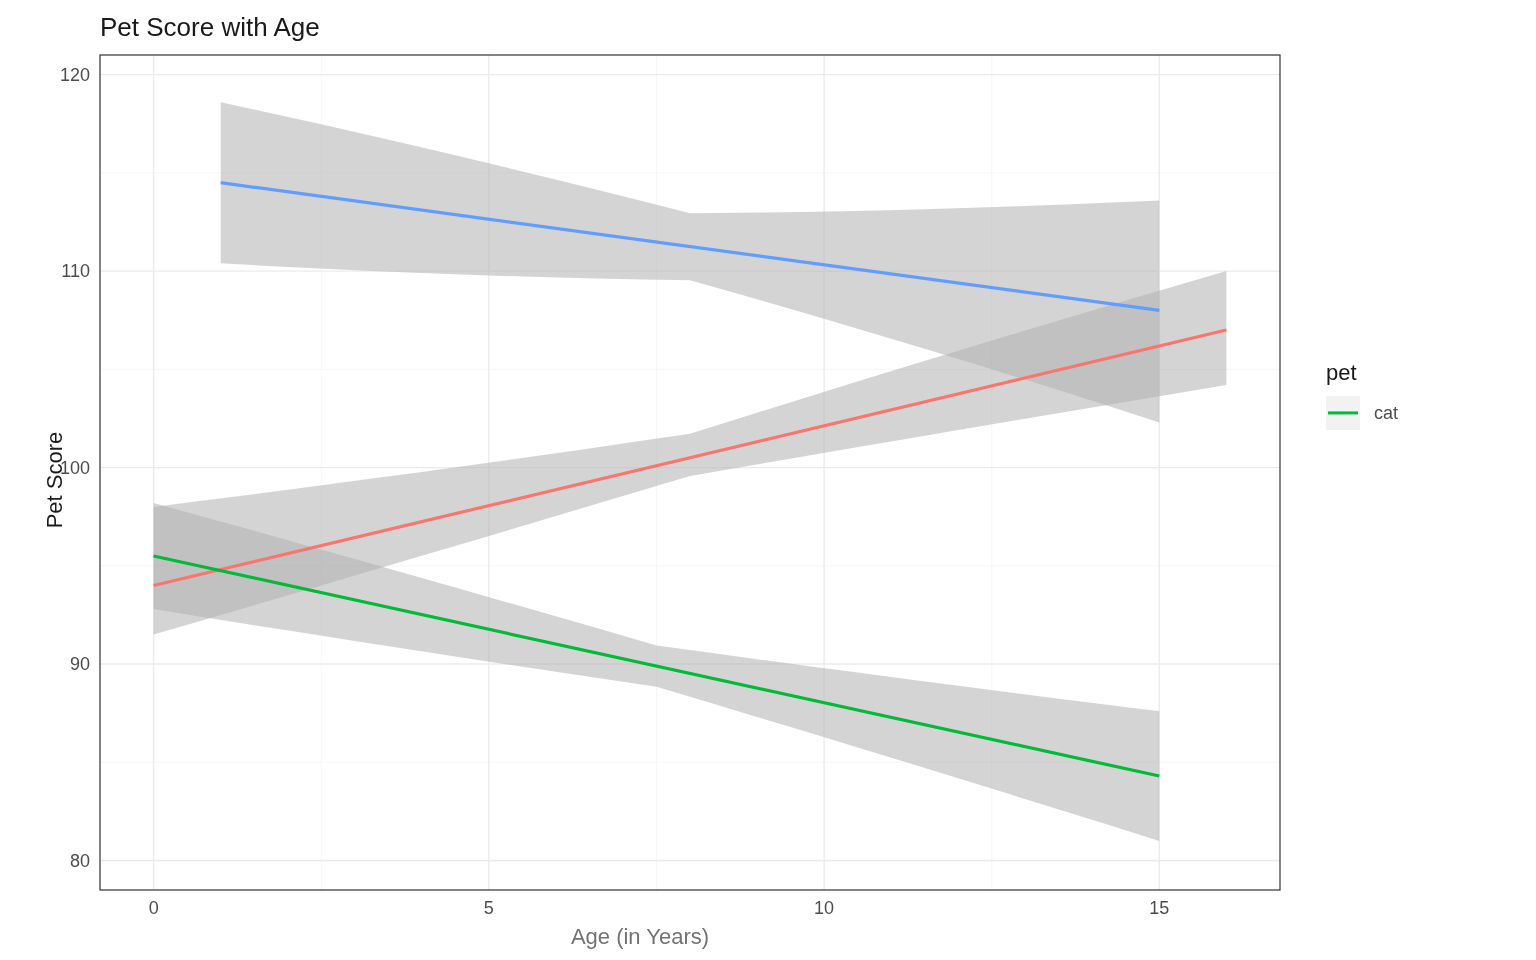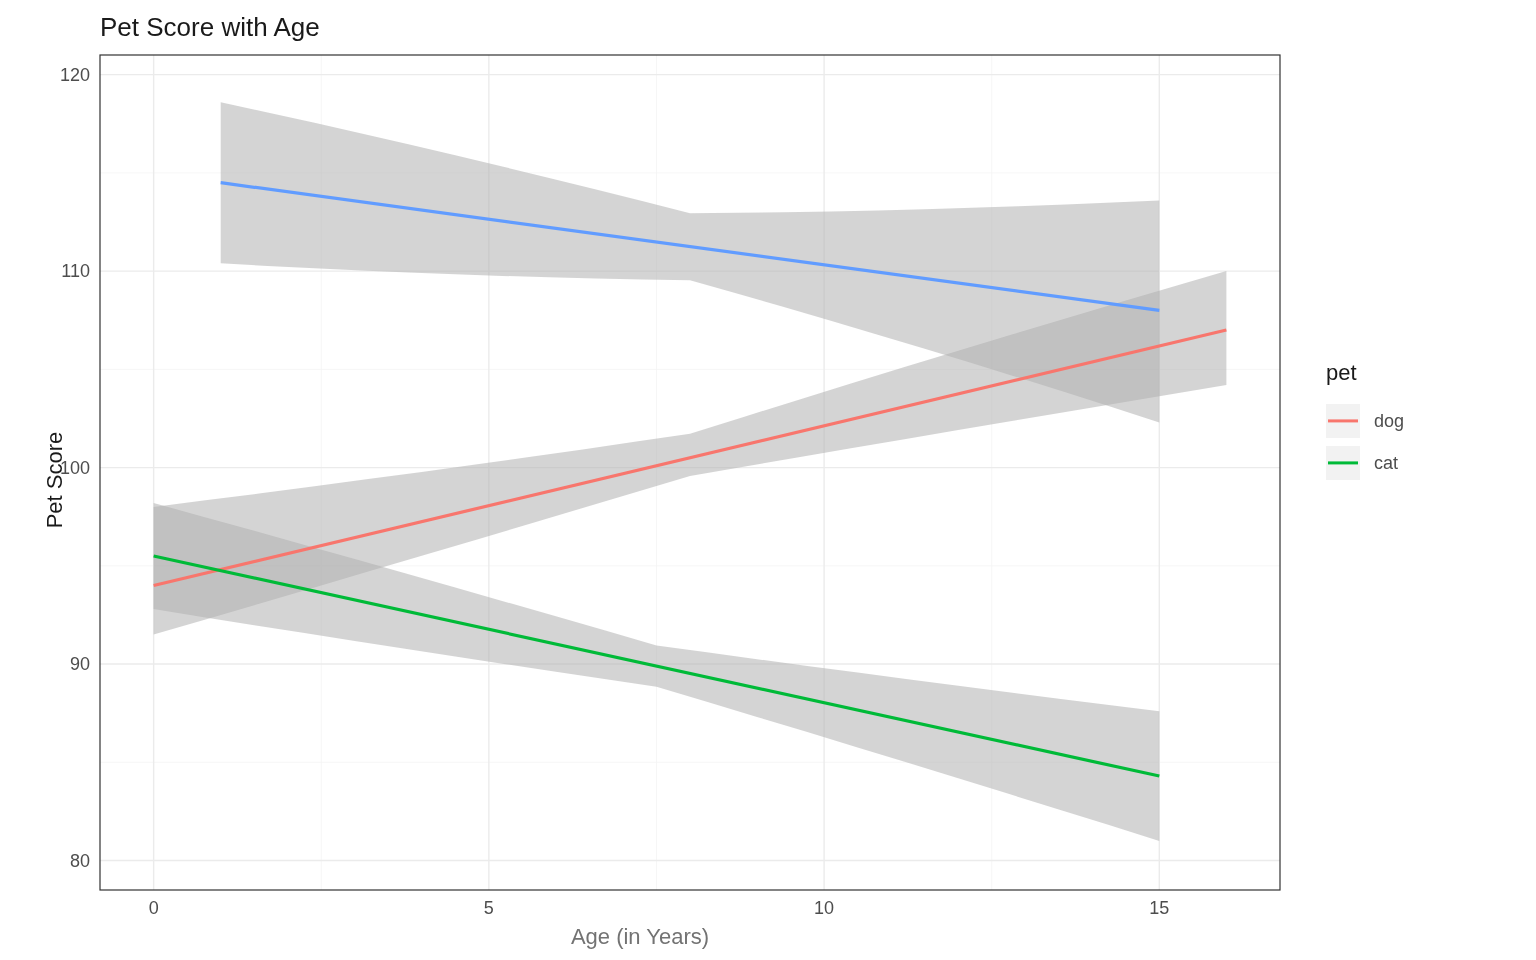--- a/index.html
+++ b/index.html
@@ -70,21 +70,21 @@
   }
   .legend {
     position: absolute;
     right: 40px;
     top: 360px;
     width: 170px;
   }
   .legend-title {
     font-size: 22px;
     color: #1a1a1a;
-    margin-bottom: 14px;
+    margin-bottom: 6px;
   }
   .legend-item {
     display: flex;
     align-items: center;
     height: 42px;
   }
   .legend-key {
     width: 34px;
     height: 34px;
     background: #f2f2f2;
@@ -161,26 +161,20 @@
   </svg>
 
   <div class="ylab">Pet Score</div>
   <div class="xlab">Age (in Years)</div>
 
   <div class="legend">
     <div class="legend-title">pet</div>
     <div id="legend-items">
         <div class="legend-item">
           <div class="legend-key">
-            <div class="line" style="background: rgb(248, 118, 109);"></div>
-          </div>
-          <div class="legend-label">dog</div>
-        </div>
-        <div class="legend-item">
-          <div class="legend-key">
             <div class="line" style="background: rgb(0, 186, 56);"></div>
           </div>
           <div class="legend-label">cat</div>
         </div>
       </div>
   </div>
 
 </div>
 
 </body></html>

